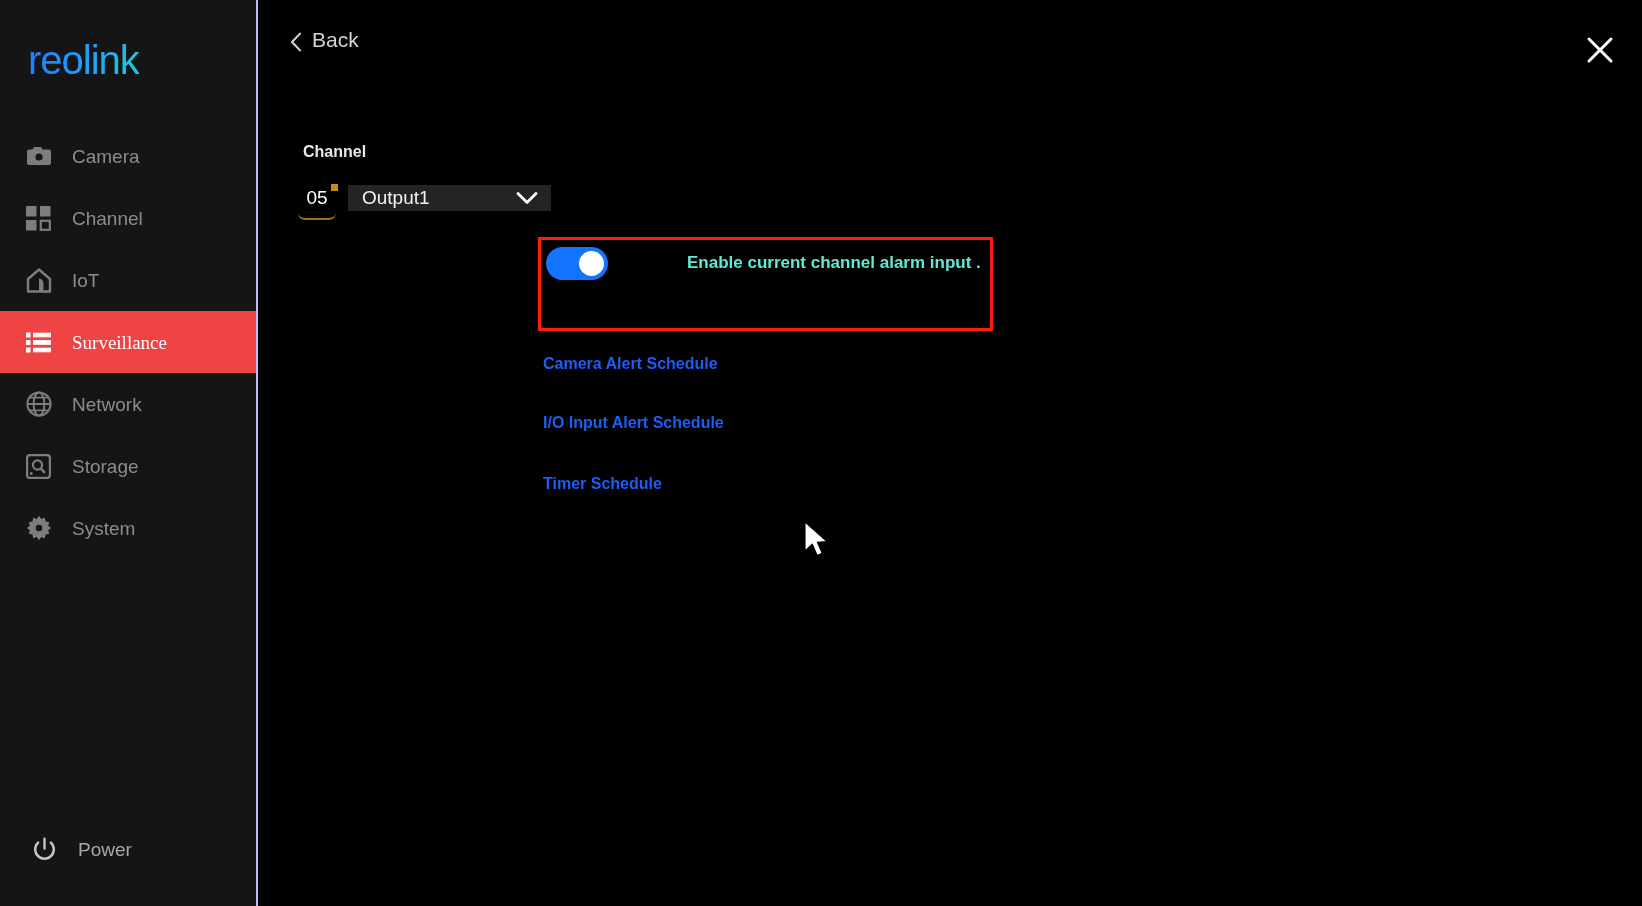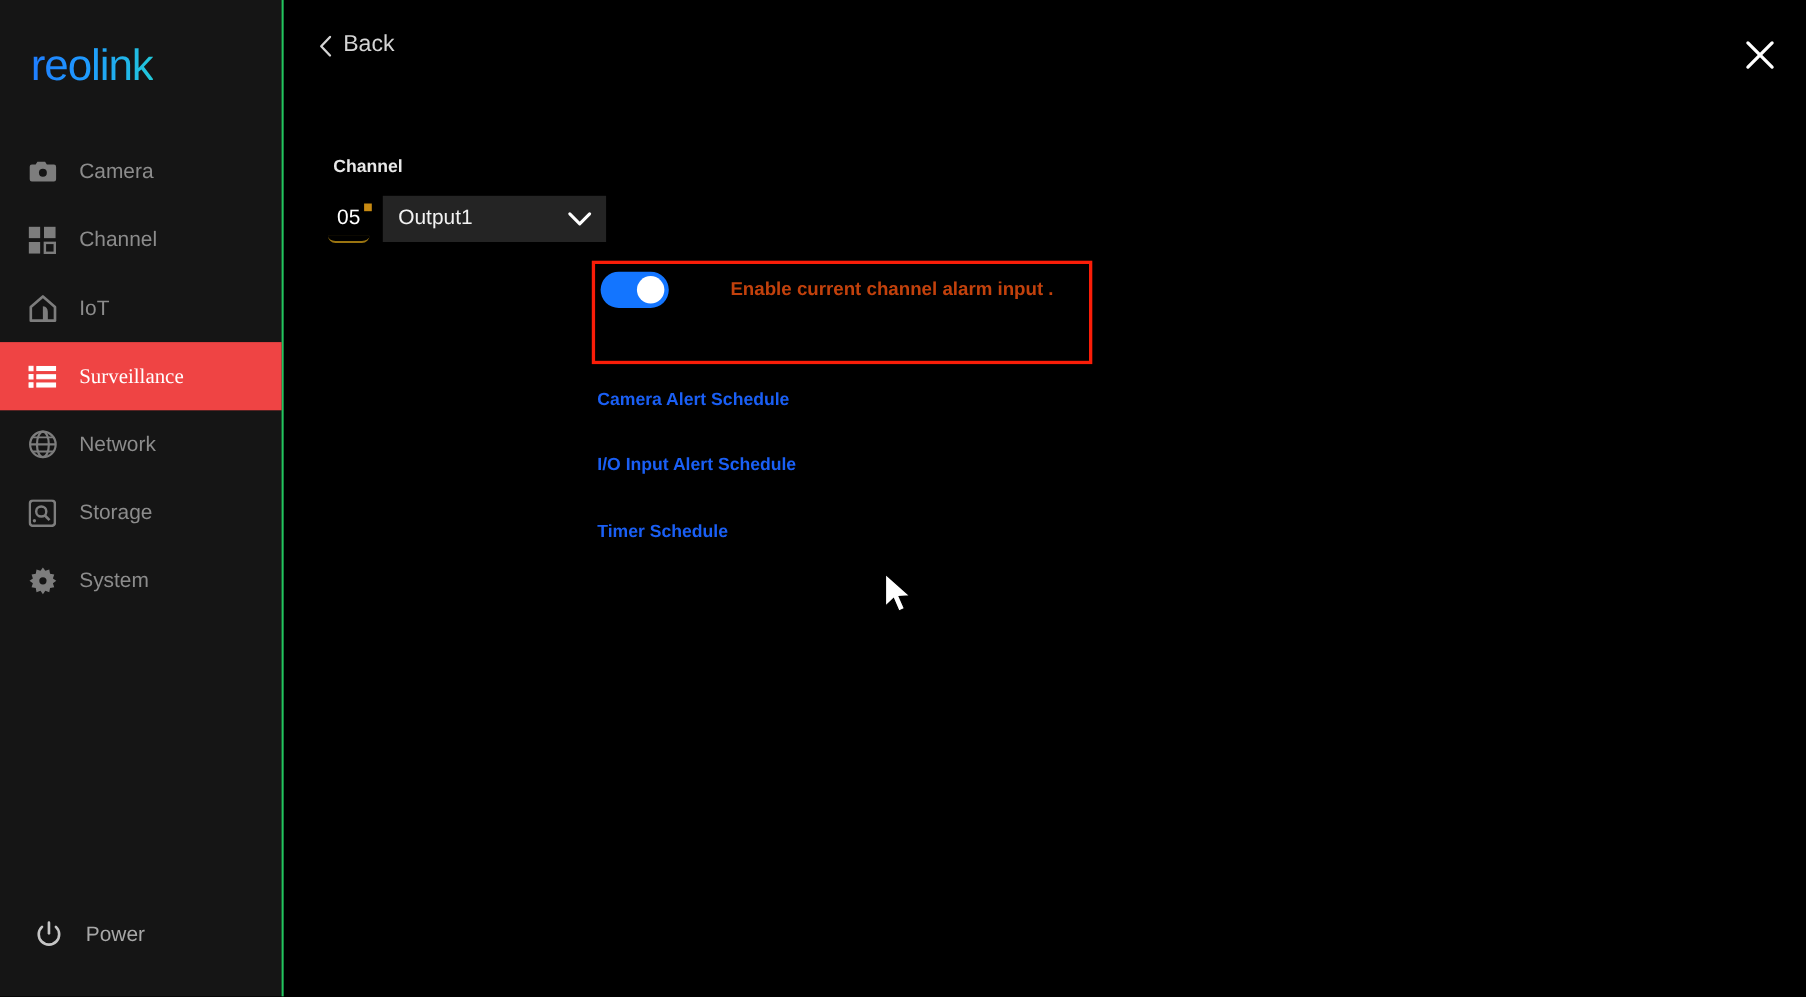--- a/index.html
+++ b/index.html
@@ -8,21 +8,21 @@
     background:#000;
     font-family:"Liberation Sans", sans-serif;
     overflow:hidden;
   }
   #app { position:relative; width:1642px; height:906px; background:#000; display:flex; }
 
   
   #sidebar {
     width:258px; height:906px;
     background:#151515;
-    border-right:2px solid #22c55e;
+    border-right:2px solid #c4b5fd;
     position:relative;
     flex:0 0 258px;
   }
   #logo {
     height:120px;
     display:flex; align-items:center; justify-content:flex-start;
     padding-left:28px;
   }
   #logo .logo-text {
     font-size:40px;
@@ -136,21 +136,21 @@
     background:#c88a12;
   }
   #chan-num .underline {
     position:absolute;
     left:4px; bottom:-2px;
     width:38px; height:7px;
     border-bottom:2px solid #9a7410;
     border-radius:0 0 14px 14px;
   }
   #chan-select {
-    width:203px; height:42px;
+    width:203px; height:26px;
     background:#242424;
     display:flex; align-items:center;
     justify-content:space-between;
     padding:0 12px 0 14px;
     cursor:pointer;
   }
   #chan-select-value { font-size:19px; color:#f2f2f2; }
   #chan-select .chev-d { display:flex; align-items:center; }
 
   
@@ -178,24 +178,24 @@
     flex:0 0 62px;
   }
   #toggle .knob {
     position:absolute;
     right:4px; top:4px;
     width:25px; height:25px;
     border-radius:50%;
     background:#ffffff;
   }
   #toggle-text {
-    margin-left:56px;
+    margin-left:79px;
     font-size:17px;
     font-weight:bold;
-    color:#c2410c;
+    color:#5eead4;
     white-space:nowrap;
   }
 
   
   .sched-link {
     position:absolute;
     left:285px;
     font-size:16px;
     font-weight:bold;
     color:#1a5ff5;

